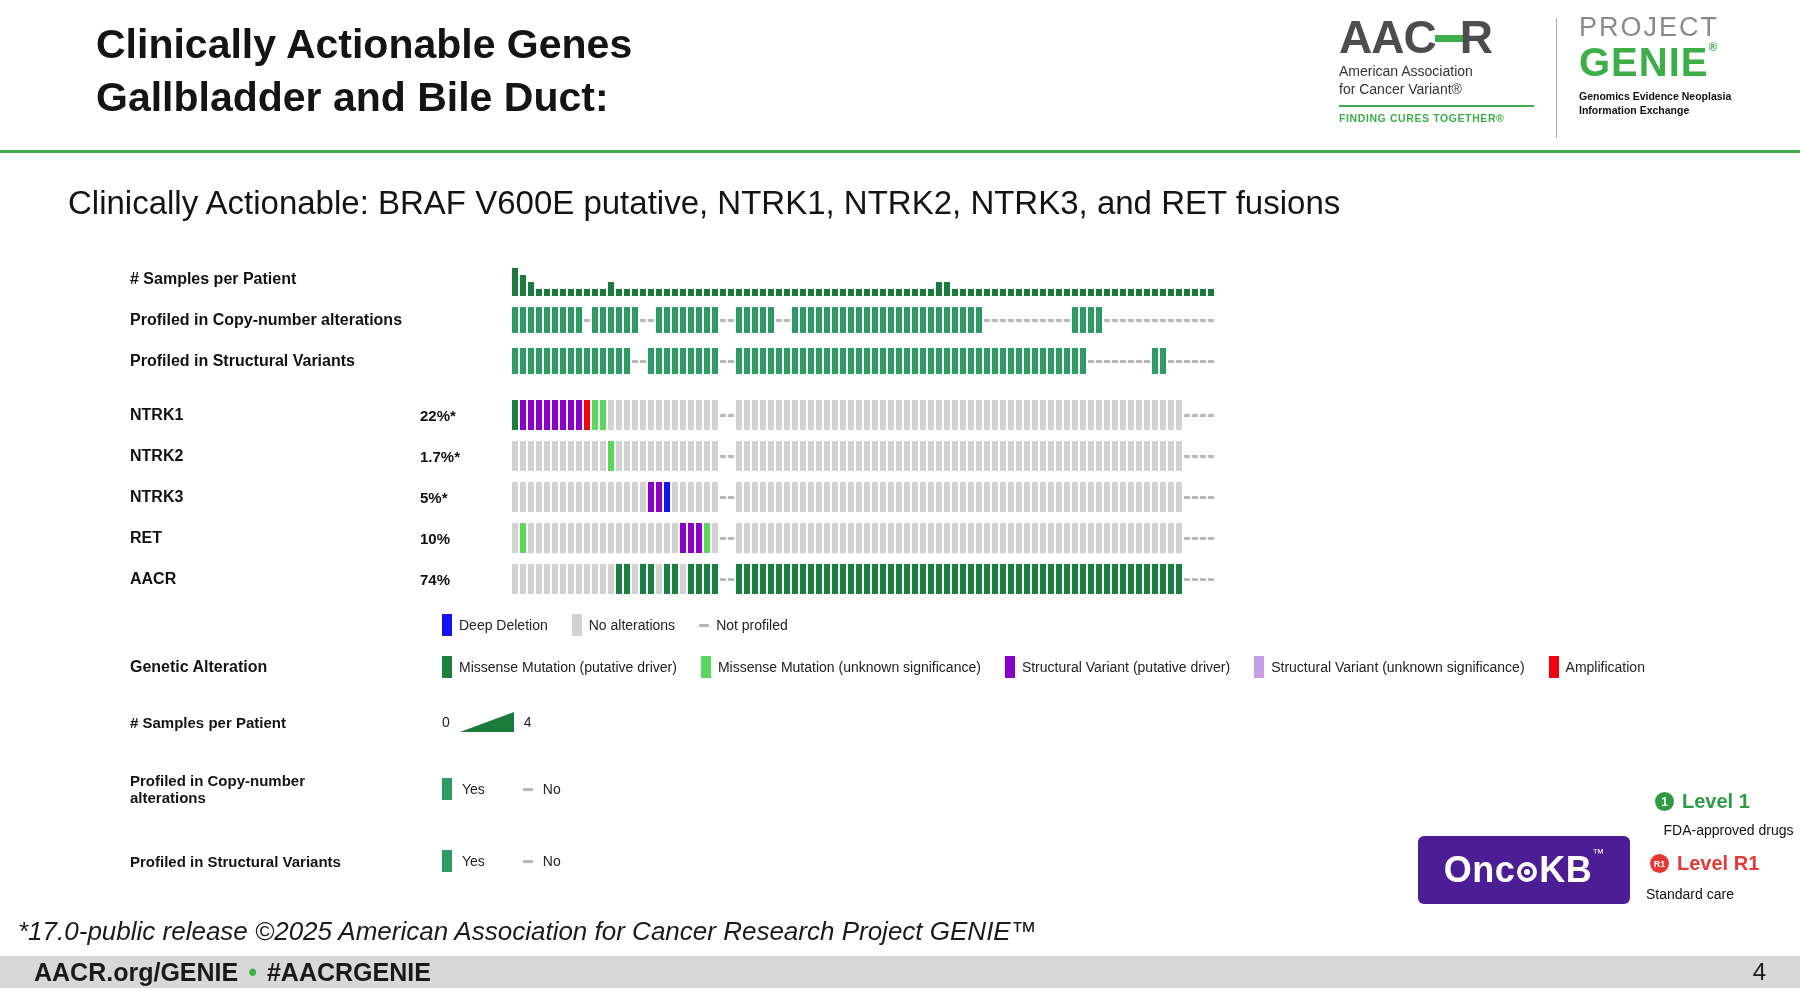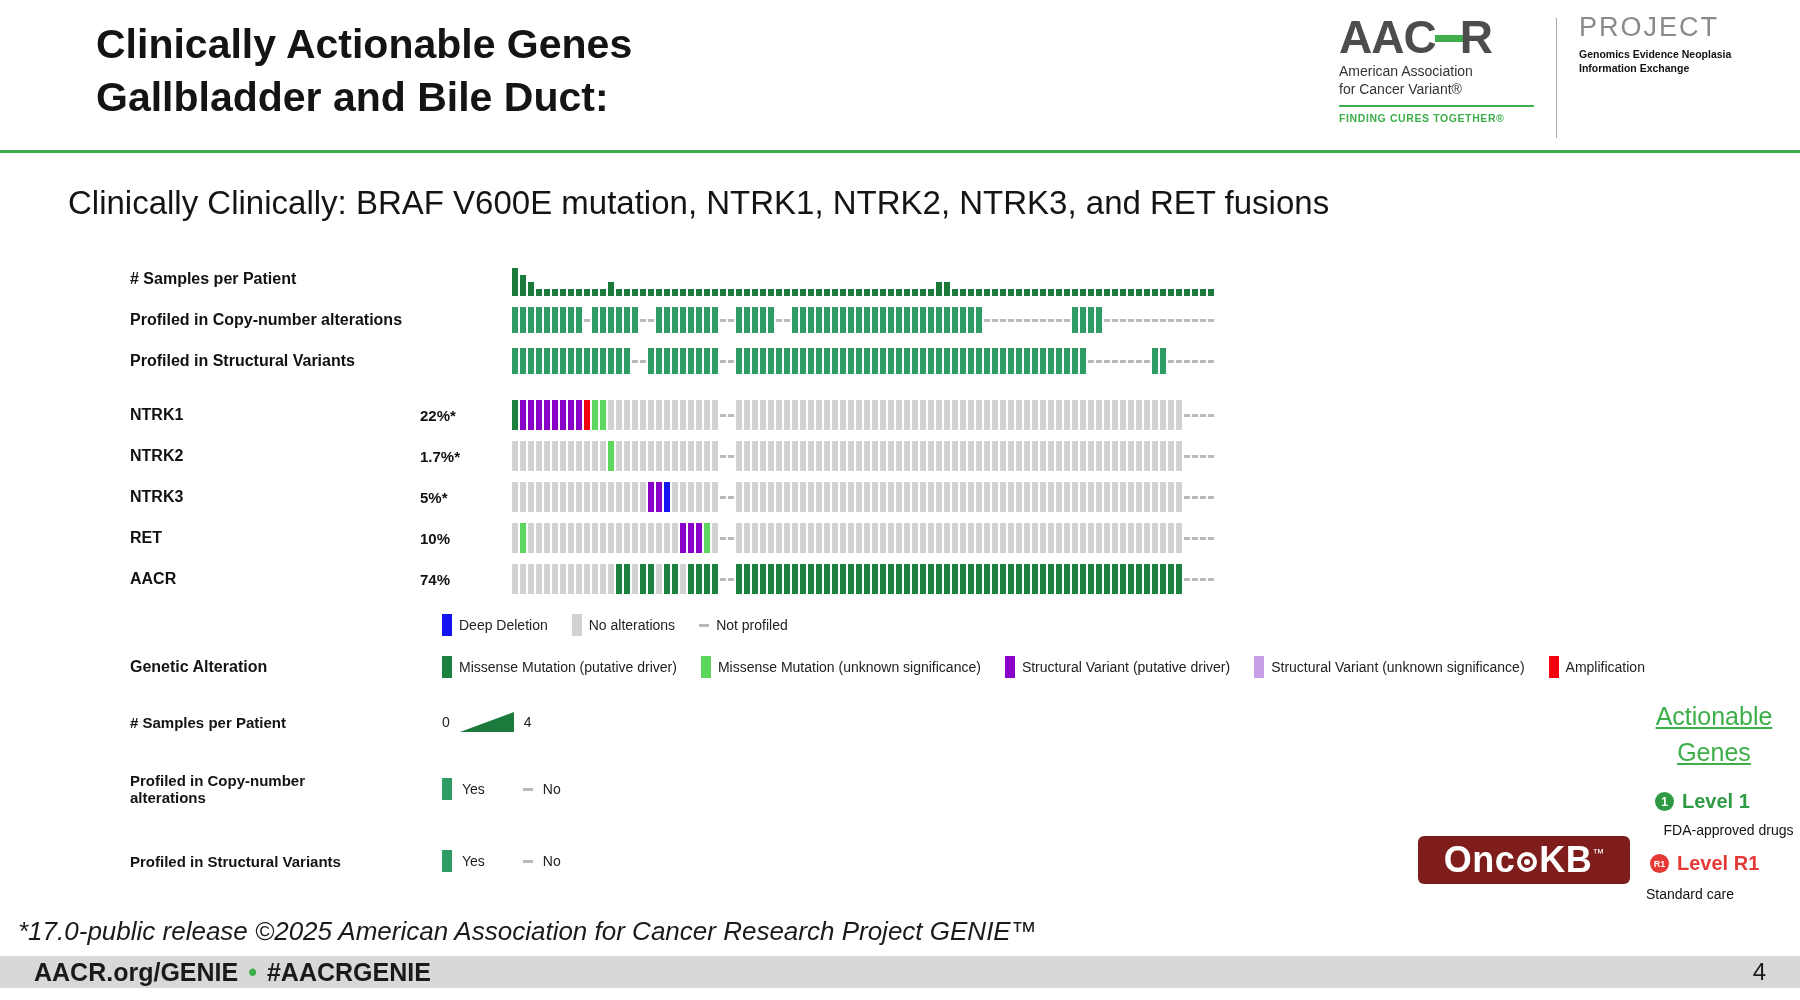--- a/index.html
+++ b/index.html
@@ -66,21 +66,21 @@
   .level-badge { display:inline-flex; align-items:center; justify-content:center; border-radius:50%;
     width:19px; height:19px; color:#fff; font-weight:bold; flex:none; }
   .badge-green { background:#2E9B44; font-size:12px; }
   .badge-red { background:#E53935; font-size:9px; }
   .level-text { font-size:20px; font-weight:bold; }
   .level-text.green { color:#2E9B44; }
   .level-text.red { color:#E53935; }
   .level-sub { position:absolute; font-size:14px; color:#111; }
   #level1-sub { left:1636px; top:822px; width:185px; text-align:center; }
   #levelr1-sub { left:1646px; top:886px; width:160px; }
-  .oncokb-logo { position:absolute; left:1418px; top:836px; width:212px; height:48px; background:#7f1d1d;
+  .oncokb-logo { position:absolute; left:1418px; top:836px; width:212px; height:68px; background:#4c1d95;
     border-radius:6px; display:flex; align-items:center; justify-content:center; }
   .okb-text { color:#fff; font-weight:800; font-size:36px; letter-spacing:0.5px; }
   .okb-o { display:inline-block; width:20px; height:20px; border:4px solid #fff; border-radius:50%;
     position:relative; margin:0 2px; top:2px; }
   .okb-o::after { content:""; position:absolute; inset:3px; border-radius:50%; background:#fff; }
   .okb-tm { color:#fff; font-size:12px; align-self:flex-start; margin-top:10px; }
   
   .footnote { position:absolute; left:18px; top:916px; font-size:26px; font-style:italic; color:#1a1a1a; }
   .citation { position:absolute; right:48px; top:916px; font-size:25px; color:#3DAE49;
     text-decoration:underline; cursor:pointer; }
@@ -107,30 +107,31 @@
       <div class="aacr-small">
         <div>American Association</div>
         <div>for Cancer Variant®</div>
       </div>
       <div class="aacr-rule"></div>
       <div class="aacr-tagline">FINDING CURES TOGETHER®</div>
     </div>
     <div class="logo-divider"></div>
     <div class="genie-block">
       <div class="genie-project">PROJECT</div>
+      <div class="genie-name"><span>GENIE</span><span class="genie-reg">®</span></div>
       <div class="genie-sub">
         <div>Genomics Evidence Neoplasia</div>
         <div>Information Exchange</div>
       </div>
     </div>
   </div>
 
   <div class="green-rule"></div>
 
-  <div class="subtitle">Clinically Clinically: BRAF V600E mutation, NTRK1, NTRK2, NTRK3, and RET fusions</div>
+  <div class="subtitle">Clinically Actionable: BRAF V600E putative, NTRK1, NTRK2, NTRK3, and RET fusions</div>
 
   <div class="oncoprint" id="oncoprint">
       <div class="op-row samples">
         <div class="op-label"># Samples per Patient</div>
         <div class="op-pct"></div>
         <div class="op-track bottom-align">
           <div class="cell" style="height: 28px; background: rgb(27, 122, 60);"></div>
           <div class="cell" style="height: 21px; background: rgb(27, 122, 60);"></div>
           <div class="cell" style="height: 14px; background: rgb(27, 122, 60);"></div>
           <div class="cell" style="height: 7px; background: rgb(27, 122, 60);"></div>
@@ -949,24 +950,20 @@
     <div class="bl-title">Profiled in Structural Variants</div>
     <div class="bl-content">
       <span class="swatch js-yes-swatch" style="background: rgb(46, 156, 100);"></span>
       <span class="bl-num">Yes</span>
       <span class="yn-gap"></span>
       <span class="swatch swatch-dash js-no-swatch" style="background: rgb(185, 185, 185);"></span>
       <span class="bl-num">No</span>
     </div>
   </div>
 
-  <div class="actionable-link">
-    <div>Actionable</div>
-    <div>Genes</div>
-  </div>
 
   <div class="level level1">
     <span class="level-badge badge-green">1</span>
     <span class="level-text green">Level 1</span>
   </div>
   <div class="level-sub" id="level1-sub">FDA-approved drugs</div>
 
   <div class="oncokb-logo">
     <span class="okb-text">Onc</span>
     <span class="okb-o"></span>

